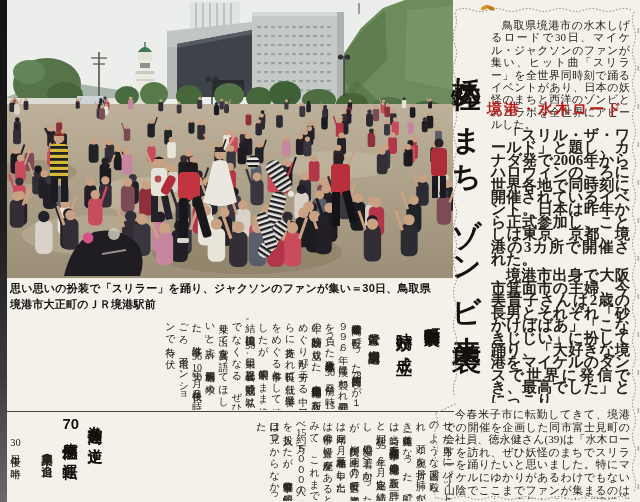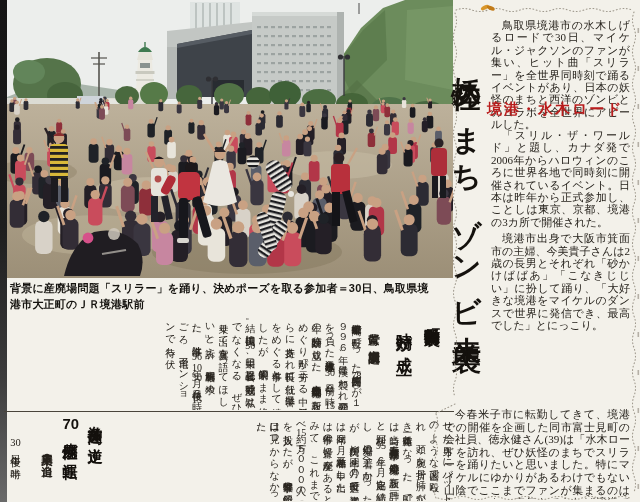--- a/index.html
+++ b/index.html
@@ -16,21 +16,21 @@
     font-weight:700;font-size:11px;line-height:15.5px;color:#15130f;letter-spacing:.2px;}
   
   #headline-main{left:451px;top:54px;width:36px;height:362px;
     writing-mode:vertical-rl;font-size:29px;font-weight:700;letter-spacing:6px;color:#14110d;
     font-family:"Liberation Serif","DejaVu Serif",serif;}
   #lead{left:487px;top:15px;width:147px;font-size:11px;line-height:12.4px;text-align:justify;}
   #subhead-main{left:487px;top:100px;width:147px;
     font-family:"Liberation Sans","DejaVu Sans",sans-serif;font-weight:700;font-size:15px;
     letter-spacing:2px;color:#b91c1c;}
   #nbody{left:487px;top:125px;width:147px;height:278px;overflow:hidden;
-    font-size:11px;line-height:12.4px;text-align:justify;}
+    font-size:15px;line-height:12.4px;text-align:justify;font-weight:bold;}
   #wbody{left:440px;top:404px;width:194px;height:95px;overflow:hidden;
     font-size:11px;line-height:12.6px;text-align:justify;}
   #lead p,#nbody p,#wbody p{margin:4px;text-indent:1em;}
   
   #article2{left:0;top:315px;width:456px;height:187px;}
   .v{writing-mode:vertical-rl;position:absolute;}
   #a2-h1{left:421px;top:1px;height:96px;font-size:16px;font-weight:700;color:#14110d;letter-spacing:0;}
   #a2-h2{left:393px;top:5px;height:94px;font-size:16px;font-weight:700;color:#14110d;letter-spacing:2px;}
   #a2-sub{left:366px;top:9px;height:92px;font-size:11.5px;font-weight:700;
     font-family:"Liberation Sans","DejaVu Sans",sans-serif;letter-spacing:1px;}
@@ -1088,21 +1088,21 @@
 
       <g transform="translate(432,168)">
         <rect x="-8" y="-20" width="16" height="28" rx="4" fill="#ad2e3a"></rect>
         <circle cx="0" cy="-25" r="4.6" fill="#2a2226"></circle>
         <rect x="-7" y="8" width="6" height="22" fill="#1a1a1e"></rect>
         <rect x="1" y="8" width="6" height="22" fill="#1a1a1e"></rect>
       </g>
     </g>
   </svg>
 
-  <div id="caption" class="abs">背景に産廃場問題「スリラー」を踊り、決めポーズを取る参加者＝30日、鳥取県境港市大正町のＪＲ境港駅前</div>
+  <div id="caption" class="abs">思い思いの扮装で「スリラー」を踊り、ジャクソンのファンが集い＝30日、鳥取県境港市大正町のＪＲ境港駅前</div>
 
   <div id="headline-main" class="abs">妖怪のまち ゾンビ来襲</div>
   <div id="lead" class="abs">
     <p>鳥取県境港市の水木しげるロードで30日、マイケル・ジャクソンのファンが集い、ヒット曲「スリラー」を全世界同時刻で踊るイベントがあり、日本の妖怪のまちと西洋のゾンビとのコラボを全世界にアピールした。</p>
   </div>
   <div id="subhead-main" class="abs">境港・水木ロード</div>
   <div id="nbody" class="abs">
     <p>「スリル・ザ・ワールド」と題し、カナダ発で2006年からハロウィンのころに世界各地で同時刻に開催されているイベント。日本は昨年から正式参加し、ことしは東京、京都、境港の3カ所で開催された。</p>
     <p>境港市出身で大阪市箕面市の主婦、今美貴子さんは2歳の長男とそれぞれ「砂かけばばあ」「こなきじじい」に扮して踊り、「大好きな境港をマイケルのダンスで世界に発信でき、最高でした」とにっこり。</p>
   </div>

